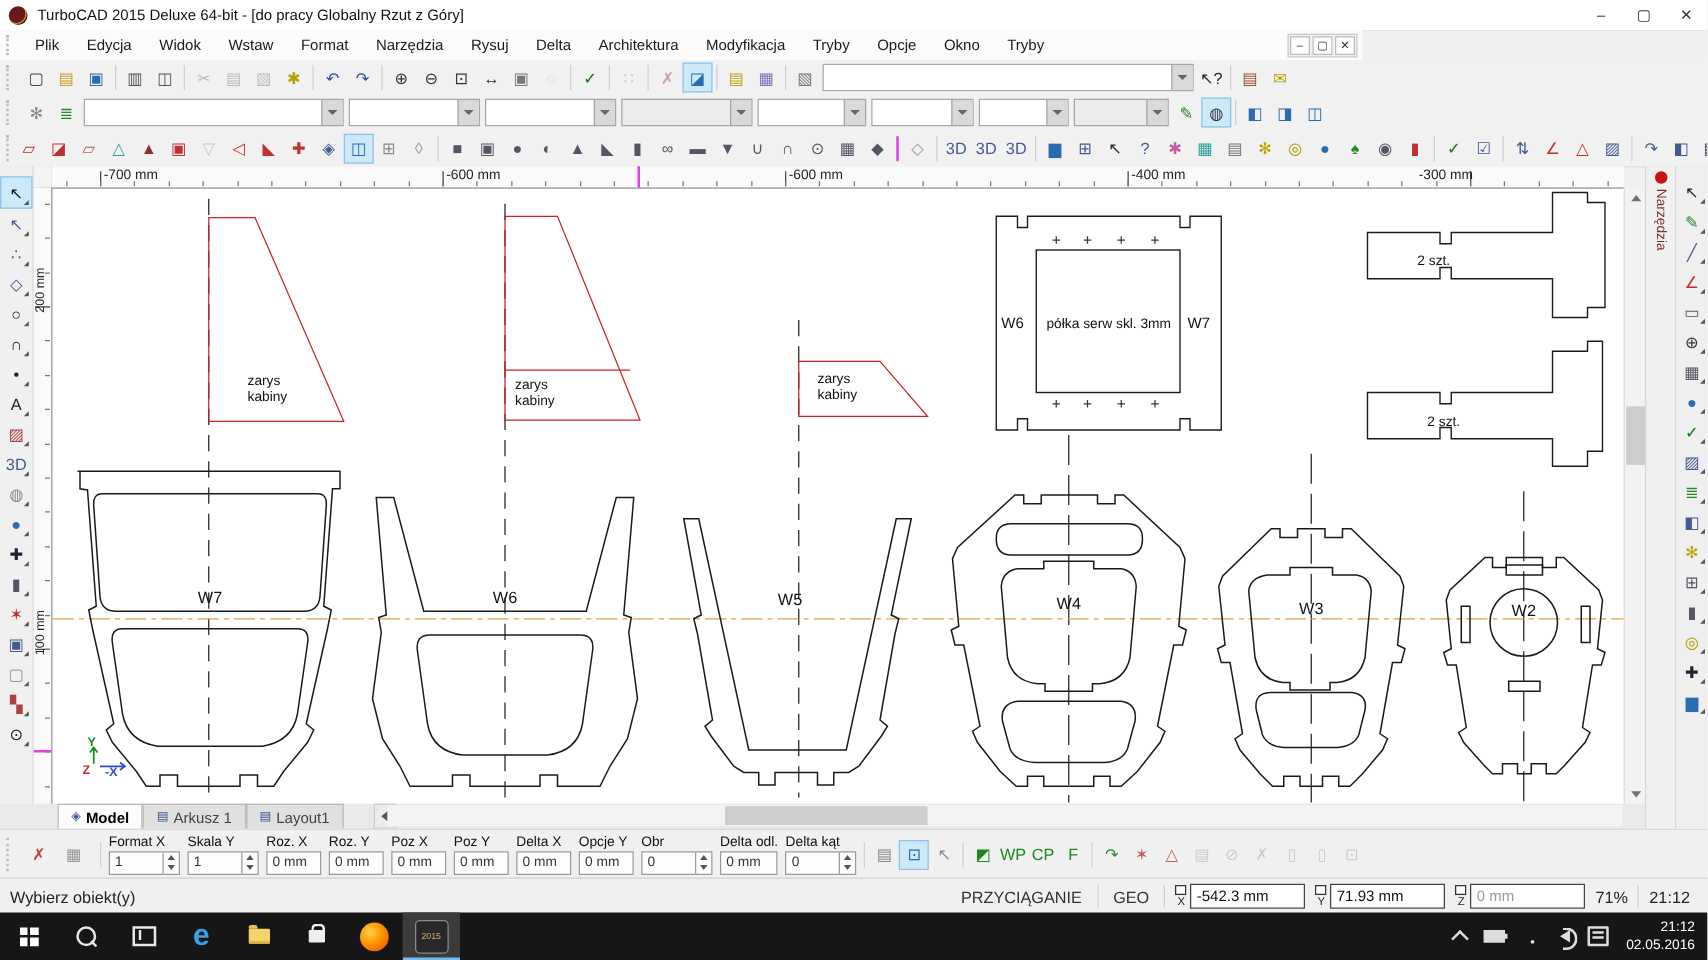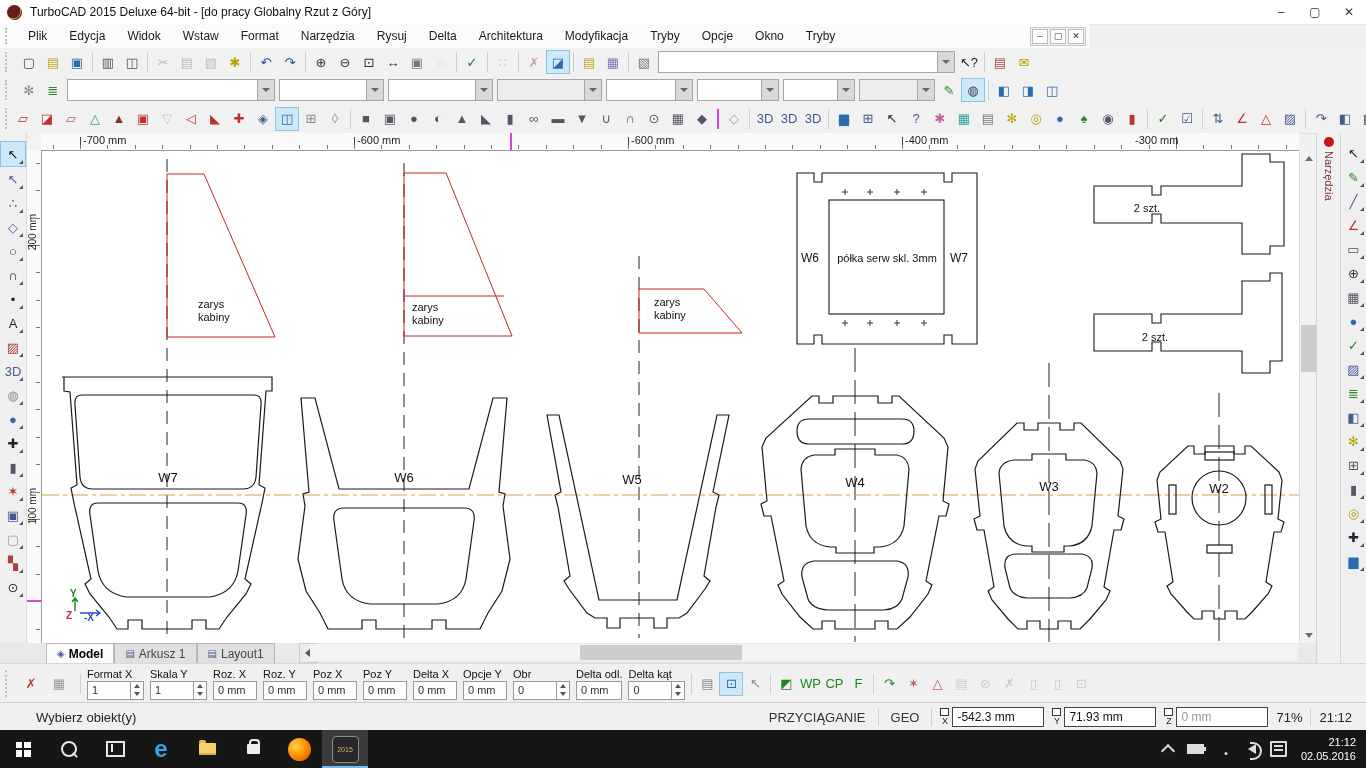--- a/index.html
+++ b/index.html
@@ -79,21 +79,21 @@
   .field{display:inline-flex;flex-direction:column;margin:0 3px;flex:0 0 auto;}
   .flab{font-size:11px;color:#111;margin-bottom:1px;}
   .fbox{display:inline-flex;height:17px;border:1px solid #9a9a9a;background:#fdfdfd;align-items:center;}
   .fval{padding:0 4px;font-size:11px;color:#333;min-width:34px;}
   .spin{width:12px;height:100%;border-left:1px solid #9a9a9a;display:flex;flex-direction:column;}
   .spin i{flex:1;display:flex;align-items:center;justify-content:center;font-style:normal;}
   .spin .su::after{content:'';border:3px solid transparent;border-bottom:4px solid #555;margin-top:-3px;}
   .spin .sd::after{content:'';border:3px solid transparent;border-top:4px solid #555;margin-bottom:-3px;}
   
   #statusbar{left:0;top:702px;width:1366px;height:28px;background:#f0f0f0;border-top:1px solid #d0d0d0;display:flex;align-items:center;font-size:13px;}
-  #statusbar .msg{padding-left:8px;color:#222;margin-left:28px;}
+  #statusbar .msg{padding-left:8px;color:#222;}
   #statusbar .right{margin-left:auto;display:flex;align-items:center;gap:8px;padding-right:14px;}
   .sbsep{width:1px;height:18px;background:#cfcfcf;}
   .sbtnflat{color:#333;padding:0 4px;}
   .axwrap{display:flex;align-items:center;gap:3px;}
   .axic{display:inline-flex;flex-direction:column;align-items:center;line-height:1;}
   .axbox{width:7px;height:6px;border:1px solid #333;background:#fff;margin-bottom:1px;}
   .axl{font-size:9px;color:#222;}
   .coordbox{width:82px;height:18px;border:1px solid #444;background:#fff;display:flex;align-items:center;padding:0 4px;font-size:12px;color:#111;}
   .coordbox.dim{color:#999;}
   

